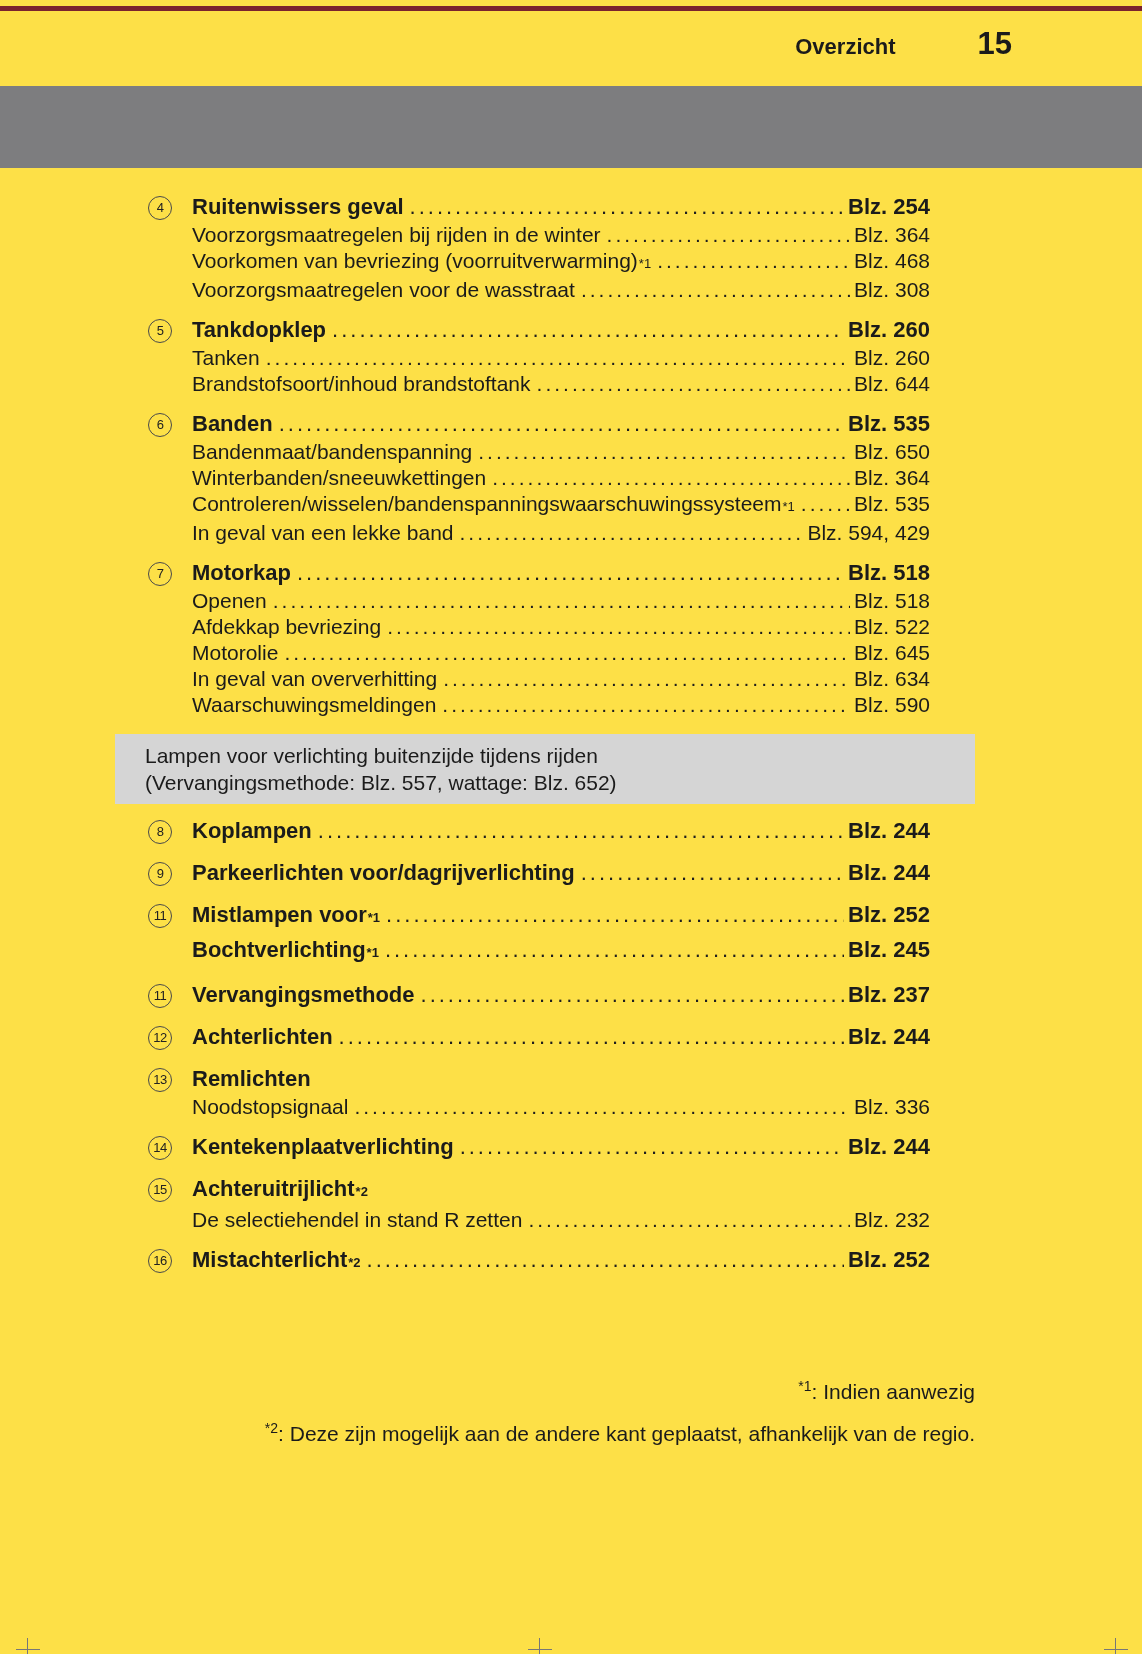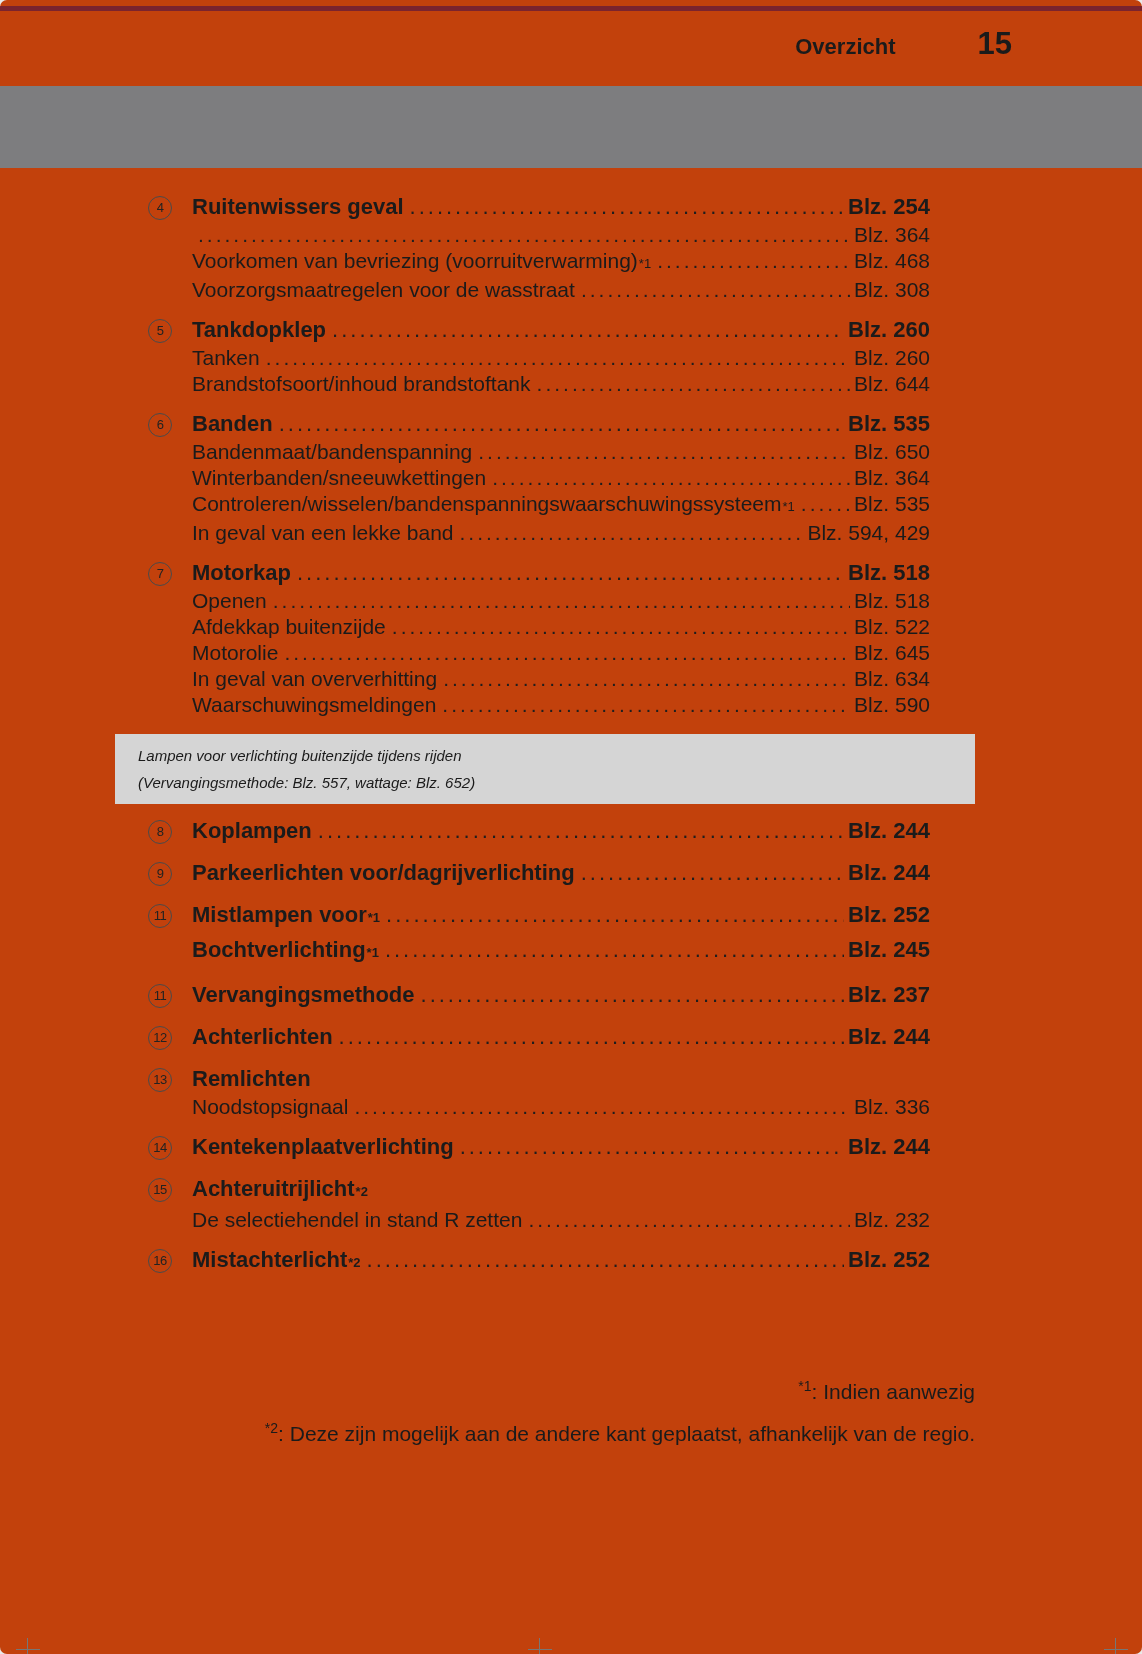--- a/index.html
+++ b/index.html
@@ -6,25 +6,24 @@
     --accent:#7a232e;
     --banner:#7d7d7f;
     --notebg:#d5d5d5;
     --text:#1b1b1b;
   }
   html,body{margin:0;padding:0;background:#e9e9e9;}
   .page{
     position:relative;
     width:1142px;height:1654px;
     margin:0 auto;
-    background:#c2410c;
+    background:#fde047;
     overflow:hidden;
     font-family:"Liberation Sans", sans-serif;
     color:var(--text);
-    border-radius:7px;
   }
   .top-rule{position:absolute;top:6px;left:0;width:100%;height:5px;background:var(--accent);}
   .hdr{position:absolute;top:26px;right:130px;display:flex;align-items:baseline;gap:82px;}
   .hdr-title{font-weight:bold;font-size:22px;}
   .hdr-num{font-weight:bold;font-size:31px;}
   .banner{position:absolute;top:86px;left:0;width:100%;height:82px;background:var(--banner);}
 
   .toc{position:absolute;top:180px;left:148px;width:782px;}
   .row{position:relative;display:flex;align-items:baseline;padding-left:44px;font-size:21px;line-height:26px;}
   .row.bold{font-weight:bold;font-size:22px;line-height:30px;margin-top:12px;}
@@ -44,22 +43,22 @@
     letter-spacing:3px;margin:0 4px 0 6px;
     font-weight:normal;color:#1e1e1e;
   }
   .pageref{white-space:nowrap;}
   .row.bold .pageref{font-weight:bold;}
 
   .note-box{
     background:var(--notebg);
     margin:16px 0 10px -33px;
     width:860px;box-sizing:border-box;
-    padding:8px 23px;
-    font-size:15px;line-height:27px;font-style:italic;
+    padding:8px 30px;
+    font-size:21px;line-height:27px;
   }
 
   .footnotes{position:absolute;top:1368px;right:167px;text-align:right;font-size:21px;}
   .fn{line-height:37px;white-space:nowrap;text-align:right;}
   .fn sup{font-size:14px;}
 
   .crop{position:absolute;top:1638px;width:24px;height:24px;}
   .crop::before{content:"";position:absolute;top:11px;left:0;width:100%;height:1px;background:#777;}
   .crop::after{content:"";position:absolute;left:11px;top:0;height:100%;width:1px;background:#777;}
 </style>
@@ -80,20 +79,21 @@
   <main class="toc">
     <section class="toc-group">
         <div class="entry">
           <div class="row bold">
             <span class="circle">4</span>
             <span class="lbl">Ruitenwissers geval</span>
             <span class="dots">......................................................................................................................................................</span>
             <span class="pageref">Blz. 254</span>
           </div>
           <div class="row">
+            <span class="lbl">Voorzorgsmaatregelen bij rijden in de winter</span>
             <span class="dots">......................................................................................................................................................</span>
             <span class="pageref">Blz. 364</span>
           </div>
           <div class="row">
             <span class="lbl">Voorkomen van bevriezing (voorruitverwarming)</span>
             <sup class="supmark">*1</sup>
             <span class="dots">......................................................................................................................................................</span>
             <span class="pageref">Blz. 468</span>
           </div>
           <div class="row">
@@ -155,21 +155,21 @@
             <span class="lbl">Motorkap</span>
             <span class="dots">......................................................................................................................................................</span>
             <span class="pageref">Blz. 518</span>
           </div>
           <div class="row">
             <span class="lbl">Openen</span>
             <span class="dots">......................................................................................................................................................</span>
             <span class="pageref">Blz. 518</span>
           </div>
           <div class="row">
-            <span class="lbl">Afdekkap buitenzijde</span>
+            <span class="lbl">Afdekkap bevriezing</span>
             <span class="dots">......................................................................................................................................................</span>
             <span class="pageref">Blz. 522</span>
           </div>
           <div class="row">
             <span class="lbl">Motorolie</span>
             <span class="dots">......................................................................................................................................................</span>
             <span class="pageref">Blz. 645</span>
           </div>
           <div class="row">
             <span class="lbl">In geval van oververhitting</span>

